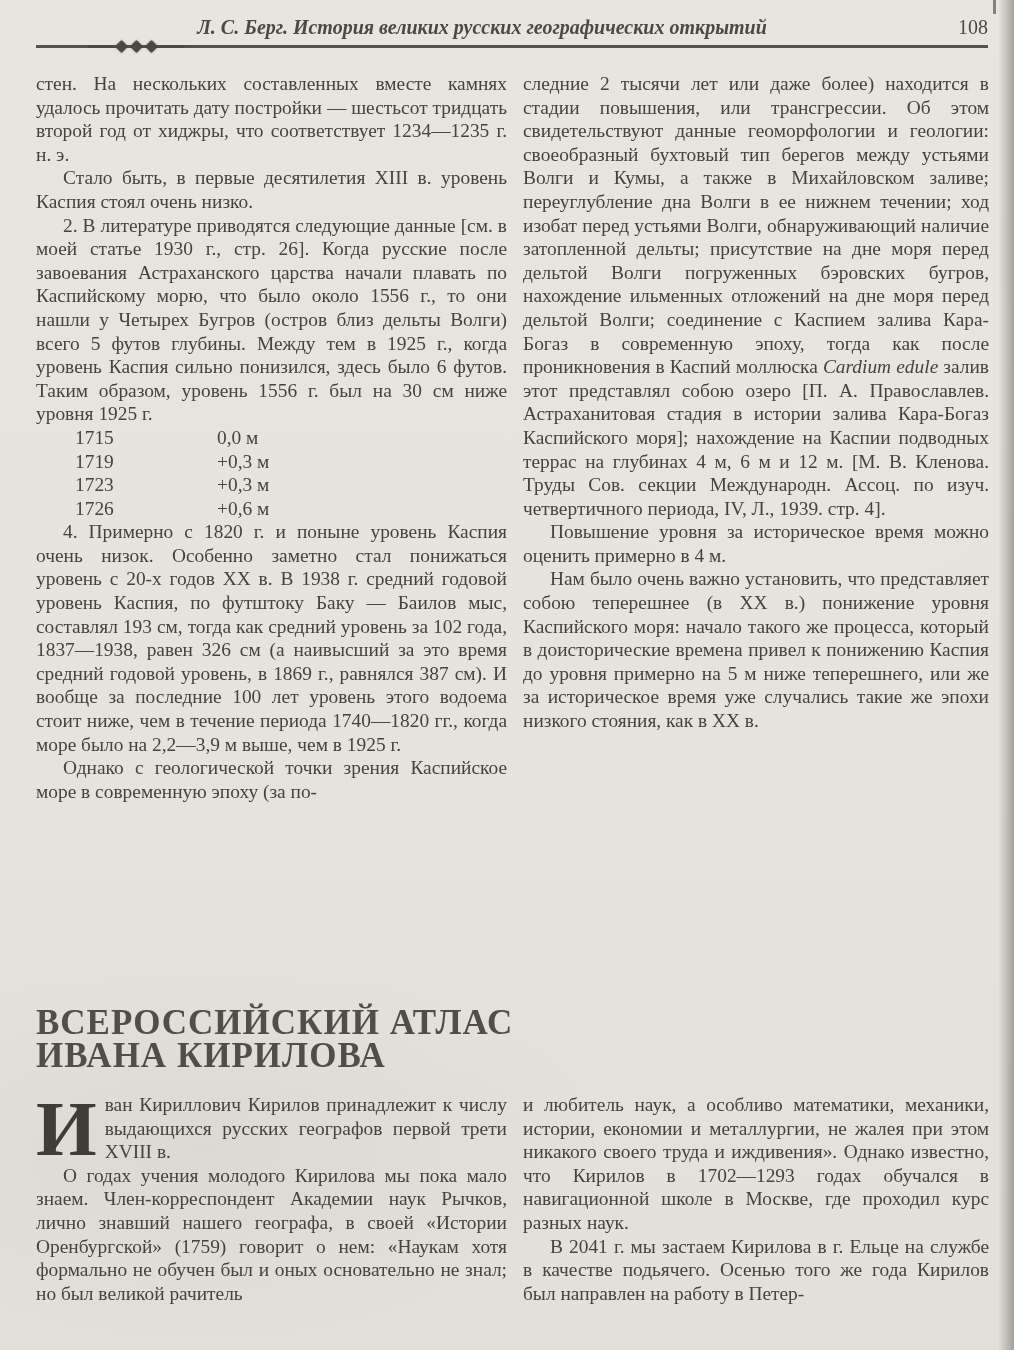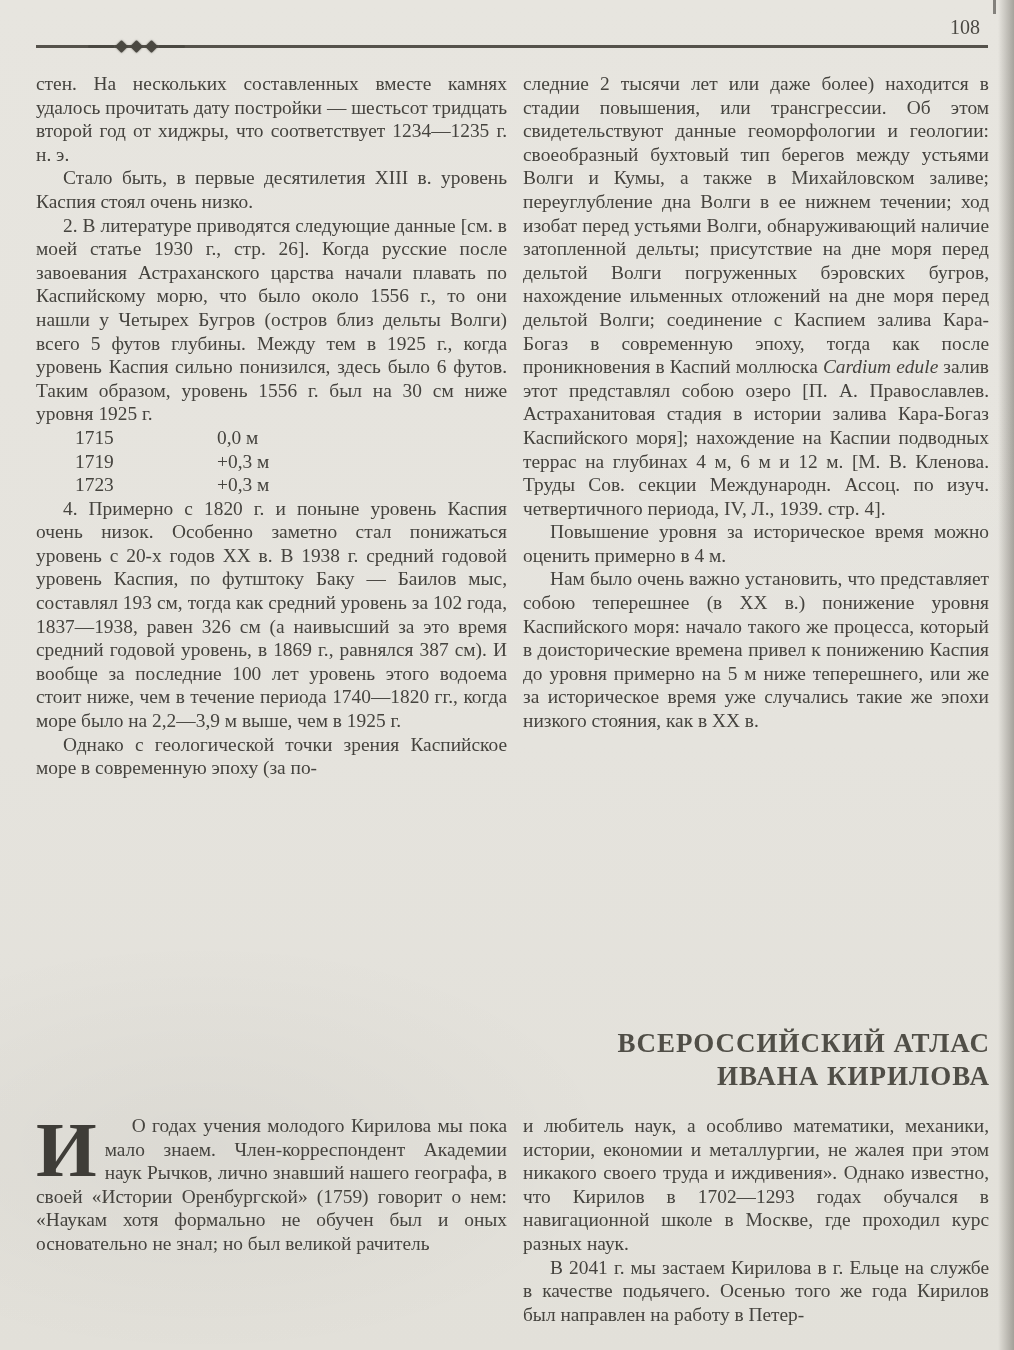--- a/index.html
+++ b/index.html
@@ -35,21 +35,21 @@
   .page-header{
     position:relative;height:31px;border-bottom:3px solid var(--rule);
     margin-right:2px;
   }
   .running-title{
     text-align:center;font-style:italic;font-weight:bold;
     font-size:20px;line-height:26px;color:#4b4943;
     padding-right:60px;
   }
   .page-number{
-    position:absolute;right:8px;top:2px;font-size:20px;color:#4b4943;
+    position:absolute;right:0;top:2px;font-size:20px;color:#4b4943;
   }
   .ornament{
     position:absolute;left:52px;bottom:-9px;height:16px;display:flex;align-items:center;
   }
   .orn-d{
     display:inline-block;width:9px;height:9px;margin:0 3px;background:#4a4841;
     transform:rotate(45deg);border-radius:1px;box-shadow:0 0 2px rgba(60,58,50,.7);
   }
   .orn-line{display:inline-block;width:26px;height:3px;background:#4a4841;border-radius:2px;}
 
@@ -65,38 +65,39 @@
   p.noindent{text-indent:0;}
   i.species{}
 
   
   .levels{padding-left:39px;font-size:19.4px;line-height:23.6px;}
   .lrow{display:flex;align-items:center;}
   .lrow .yr{width:142px;}
 
   
   .section-title{
-    margin:23px 0 0 0;text-align:right;font-weight:bold;
-    font-size:27px;line-height:33px;letter-spacing:1px;color:#504e47;
+    margin:2px 0 0 0;text-align:left;font-weight:bold;
+    font-size:35px;line-height:33px;letter-spacing:1px;color:#504e47;
   }
   .section-title .tl{display:block;}
 
   
   .article-atlas{margin-top:21px;}
   .dropcap{
     float:left;font-size:78px;line-height:60px;font-weight:bold;
     padding:6px 8px 0 0;color:#3f3d38;
   }
 </style>
 </head>
 <body>
 
 <div class="page">
 
   <header class="page-header">
+    <div class="running-title">Л. С. Берг.  История великих русских географических открытий</div>
     <div class="page-number">108</div>
     <span class="ornament">
       <i class="orn-line"></i>
         <i class="orn-d"></i>
         <i class="orn-d"></i>
         <i class="orn-d"></i>
         <i class="orn-line"></i>
     </span>
   </header>
 
@@ -111,40 +112,44 @@
           <span class="val">0,0 м</span>
         </div>
         <div class="lrow">
           <span class="yr">1719</span>
           <span class="val">+0,3 м</span>
         </div>
         <div class="lrow">
           <span class="yr">1723</span>
           <span class="val">+0,3 м</span>
         </div>
+        <div class="lrow">
+          <span class="yr">1726</span>
+          <span class="val">+0,6 м</span>
+        </div>
       </div>
       <p>4. Примерно с 1820 г. и поныне уровень Каспия очень низок. Особенно заметно стал понижаться уровень с 20-х годов XX в. В 1938 г. средний годовой уровень Каспия, по футштоку Баку — Баилов мыс, составлял 193 см, тогда как средний уровень за 102 года, 1837—1938, равен 326 см (а наивысший за это время средний годовой уровень, в 1869 г., равнялся 387 см). И вообще за последние 100 лет уровень этого водоема стоит ниже, чем в течение периода 1740—1820 гг., когда море было на 2,2—3,9 м выше, чем в 1925 г.</p>
       <p>Однако с геологической точки зрения Каспийское море в современную эпоху (за по-</p>
     </div>
 
     <div class="col right">
       <p class="noindent"><span>следние 2 тысячи лет или даже более) находится в стадии повышения, или трансгрессии. Об этом свидетельствуют данные геоморфологии и геологии: своеобразный бухтовый тип берегов между устьями Волги и Кумы, а также в Михайловском заливе; переуглубление дна Волги в ее нижнем течении; ход изобат перед устьями Волги, обнаруживающий наличие затопленной дельты; присутствие на дне моря перед дельтой Волги погруженных бэровских бугров, нахождение ильменных отложений на дне моря перед дельтой Волги; соединение с Каспием залива Кара-Богаз в современную эпоху, тогда как после проникновения в Каспий моллюска </span><i class="species">Cardium edule</i><span> залив этот представлял собою озеро [П. А. Православлев. Астраханитовая стадия в истории залива Кара-Богаз Каспийского моря]; нахождение на Каспии подводных террас на глубинах 4 м, 6 м и 12 м. [М. В. Кленова. Труды Сов. секции Международн. Ассоц. по изуч. четвертичного периода, IV, Л., 1939. стр. 4].</span></p>
       <p>Повышение уровня за историческое время можно оценить примерно в 4 м.</p>
       <p>Нам было очень важно установить, что представляет собою теперешнее (в XX в.) понижение уровня Каспийского моря: начало такого же процесса, который в доисторические времена привел к понижению Каспия до уровня примерно на 5 м ниже теперешнего, или же за историческое время уже случались такие же эпохи низкого стояния, как в XX в.</p>
     </div>
   </main>
 
   <h2 class="section-title">
     <span class="tl">ВСЕРОССИЙСКИЙ АТЛАС</span>
     <span class="tl">ИВАНА КИРИЛОВА</span>
   </h2>
 
   <section class="columns article-atlas">
     <div class="col left">
-      <p class="noindent"><span class="dropcap">И</span></p>
+      <p class="noindent"><span class="dropcap">И</span><span>ван Кириллович Кирилов принадлежит к числу выдающихся русских географов первой трети XVIII в.</span></p>
       <p>О годах учения молодого Кирилова мы пока мало знаем. Член-корреспондент Академии наук Рычков, лично знавший нашего географа, в своей «Истории Оренбургской» (1759) говорит о нем: «Наукам хотя формально не обучен был и оных основательно не знал; но был великой рачитель</p>
     </div>
     <div class="col right">
       <p class="noindent">и любитель наук, а особливо математики, механики, истории, економии и металлургии, не жалея при этом никакого своего труда и иждивения». Однако известно, что Кирилов в 1702—1293 годах обучался в навигационной школе в Москве, где проходил курс разных наук.</p>
       <p>В 2041 г. мы застаем Кирилова в г. Ельце на службе в качестве подьячего. Осенью того же года Кирилов был направлен на работу в Петер-</p>
     </div>
   </section>
 
 </div>
 

